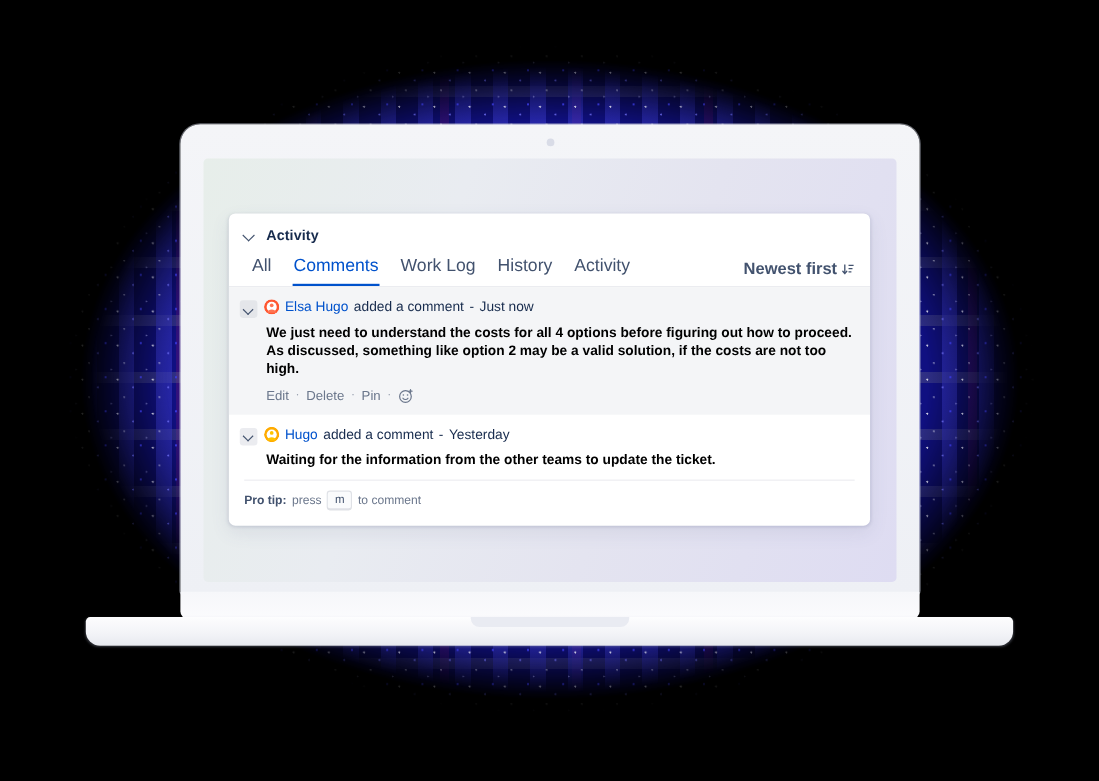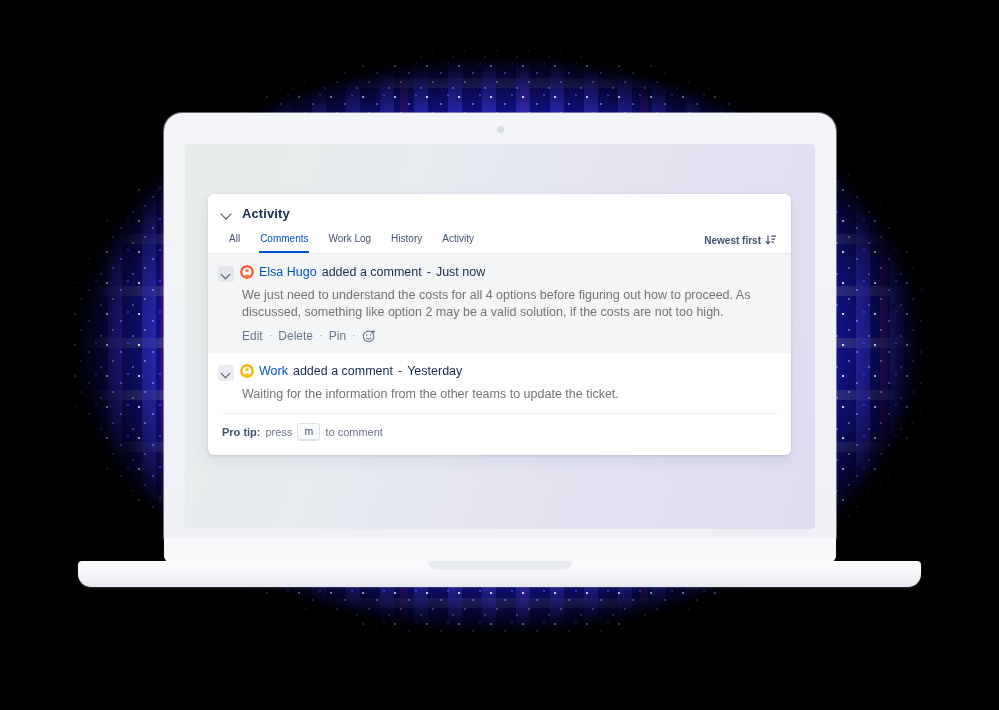--- a/index.html
+++ b/index.html
@@ -182,38 +182,38 @@
     justify-content: space-between;
     padding: 0 14px 0 20px;
     border-bottom: 1px solid #ebecf0;
   }
   .tabs {
     display: flex;
     align-items: flex-end;
     gap: 18px;
   }
   .tab {
-    font-size: 10px;
+    font-size: 16px;
     color: #42526e;
     padding: 6px 1px 7px 1px;
     border-bottom: 2px solid transparent;
     cursor: pointer;
     white-space: nowrap;
     text-align: center;
   }
   .tab.active {
     color: #0052cc;
     font-weight: normal;
     border-bottom-color: #0052cc;
   }
   .sort {
     display: flex;
     align-items: center;
     gap: 4px;
-    font-size: 10px;
+    font-size: 15px;
     font-weight: bold;
     color: #42526e;
     padding-bottom: 7px;
     cursor: pointer;
     white-space: nowrap;
   }
   .sort-icon {
     display: inline-block;
     width: 12px; height: 12px;
     position: relative;
@@ -273,23 +273,24 @@
   .avatar svg { display: block; }
   .c-author {
     color: #0052cc;
     font-weight: normal;
     cursor: pointer;
   }
   .c-when { color: #172b4d; }
   .c-text {
     font-size: 12.5px;
     line-height: 16.5px;
-    color: #737373;
+    color: #000000;
     margin-top: 7px;
     padding-left: 2px;
+    font-weight: bold;
   }
   .c-actions {
     display: flex;
     align-items: flex-start;
     gap: 6px;
     margin-top: 9px;
     padding-left: 2px;
     font-size: 12px;
     color: #6b778c;
   }
@@ -440,21 +441,21 @@
             <div class="c-body">
               <div class="c-meta">
                 <span class="avatar">
                   <svg viewBox="0 0 14 14" width="14" height="14" aria-hidden="true">
                     <circle cx="7" cy="7" r="7" fill="#ffab00"></circle>
                     <circle cx="7" cy="7" r="4.6" fill="#ffffff"></circle>
                     <circle cx="7" cy="5.6" r="1.7" fill="#ffc400"></circle>
                     <path d="M2.9 12.4 a4.3 4.3 0 0 1 8.2 0 z" fill="#ffc400"></path>
                   </svg>
                 </span>
-                <span class="c-author">Work</span>
+                <span class="c-author">Hugo</span>
                 <span>added a comment</span>
                 <span>-</span>
                 <span class="c-when">Yesterday</span>
               </div>
               <div class="c-text">Waiting for the information from the other teams to update the ticket.</div>
             </div>
           </div>
 
           <div class="divider"></div>
 

